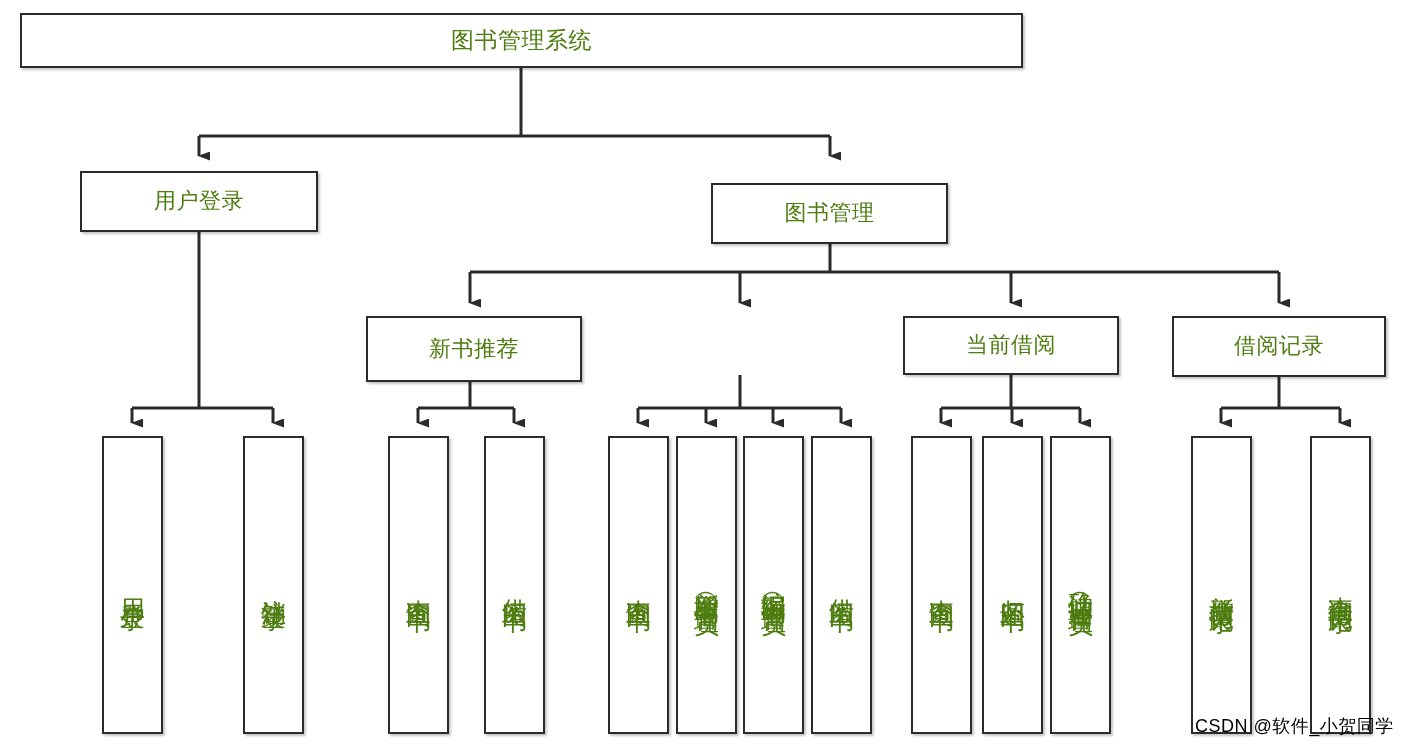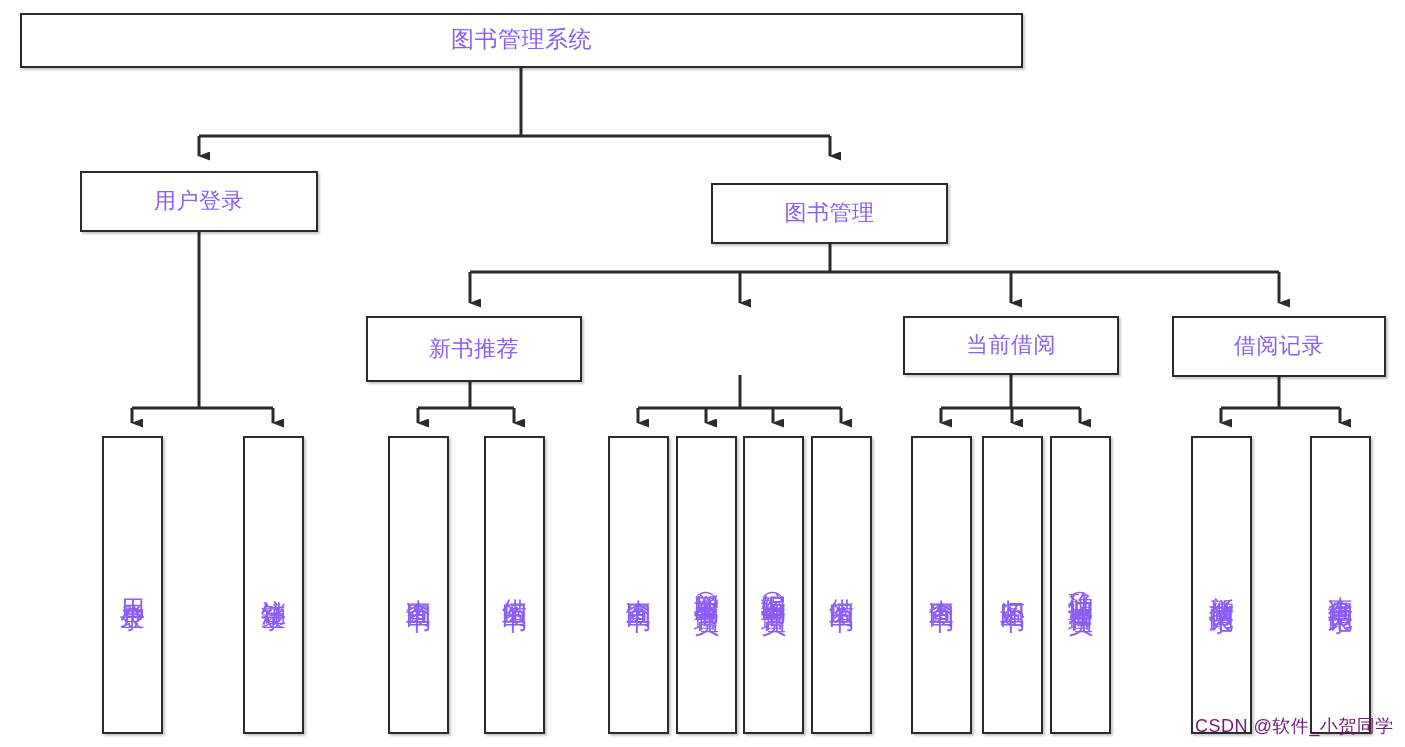--- a/index.html
+++ b/index.html
@@ -28,40 +28,39 @@
     position: absolute;
     box-sizing: border-box;
     border: 2px solid #2b2b2b;
     background: #ffffff;
     display: flex;
     align-items: center;
     justify-content: center;
     box-shadow: 2px 2px 2px rgba(0,0,0,0.22);
   }
   .node-label {
-    color: #8b5cf6;
+    color: #4d7c0f;
     text-align: center;
     line-height: 1.22;
     white-space: nowrap;
     letter-spacing: 0.5px;
-    font-family: Liberation Serif, serif;
   }
   .lvl0 .node-label { font-size: 23px; }
   .lvl1 .node-label { font-size: 22px; }
   .lvl2 .node-label { font-size: 22px; }
   .leaf .node-label {
     writing-mode: vertical-rl;
     text-orientation: upright;
     font-size: 25px;
     letter-spacing: 3px;
     line-height: 1;
   }
   .watermark {
     position: absolute;
-    color: #701a75;
+    color: #000000;
     font-size: 18px;
     white-space: nowrap;
     letter-spacing: 0.5px;
   }
 </style>
 </head>
 <body>
 
 <div id="diagram-root">
 

